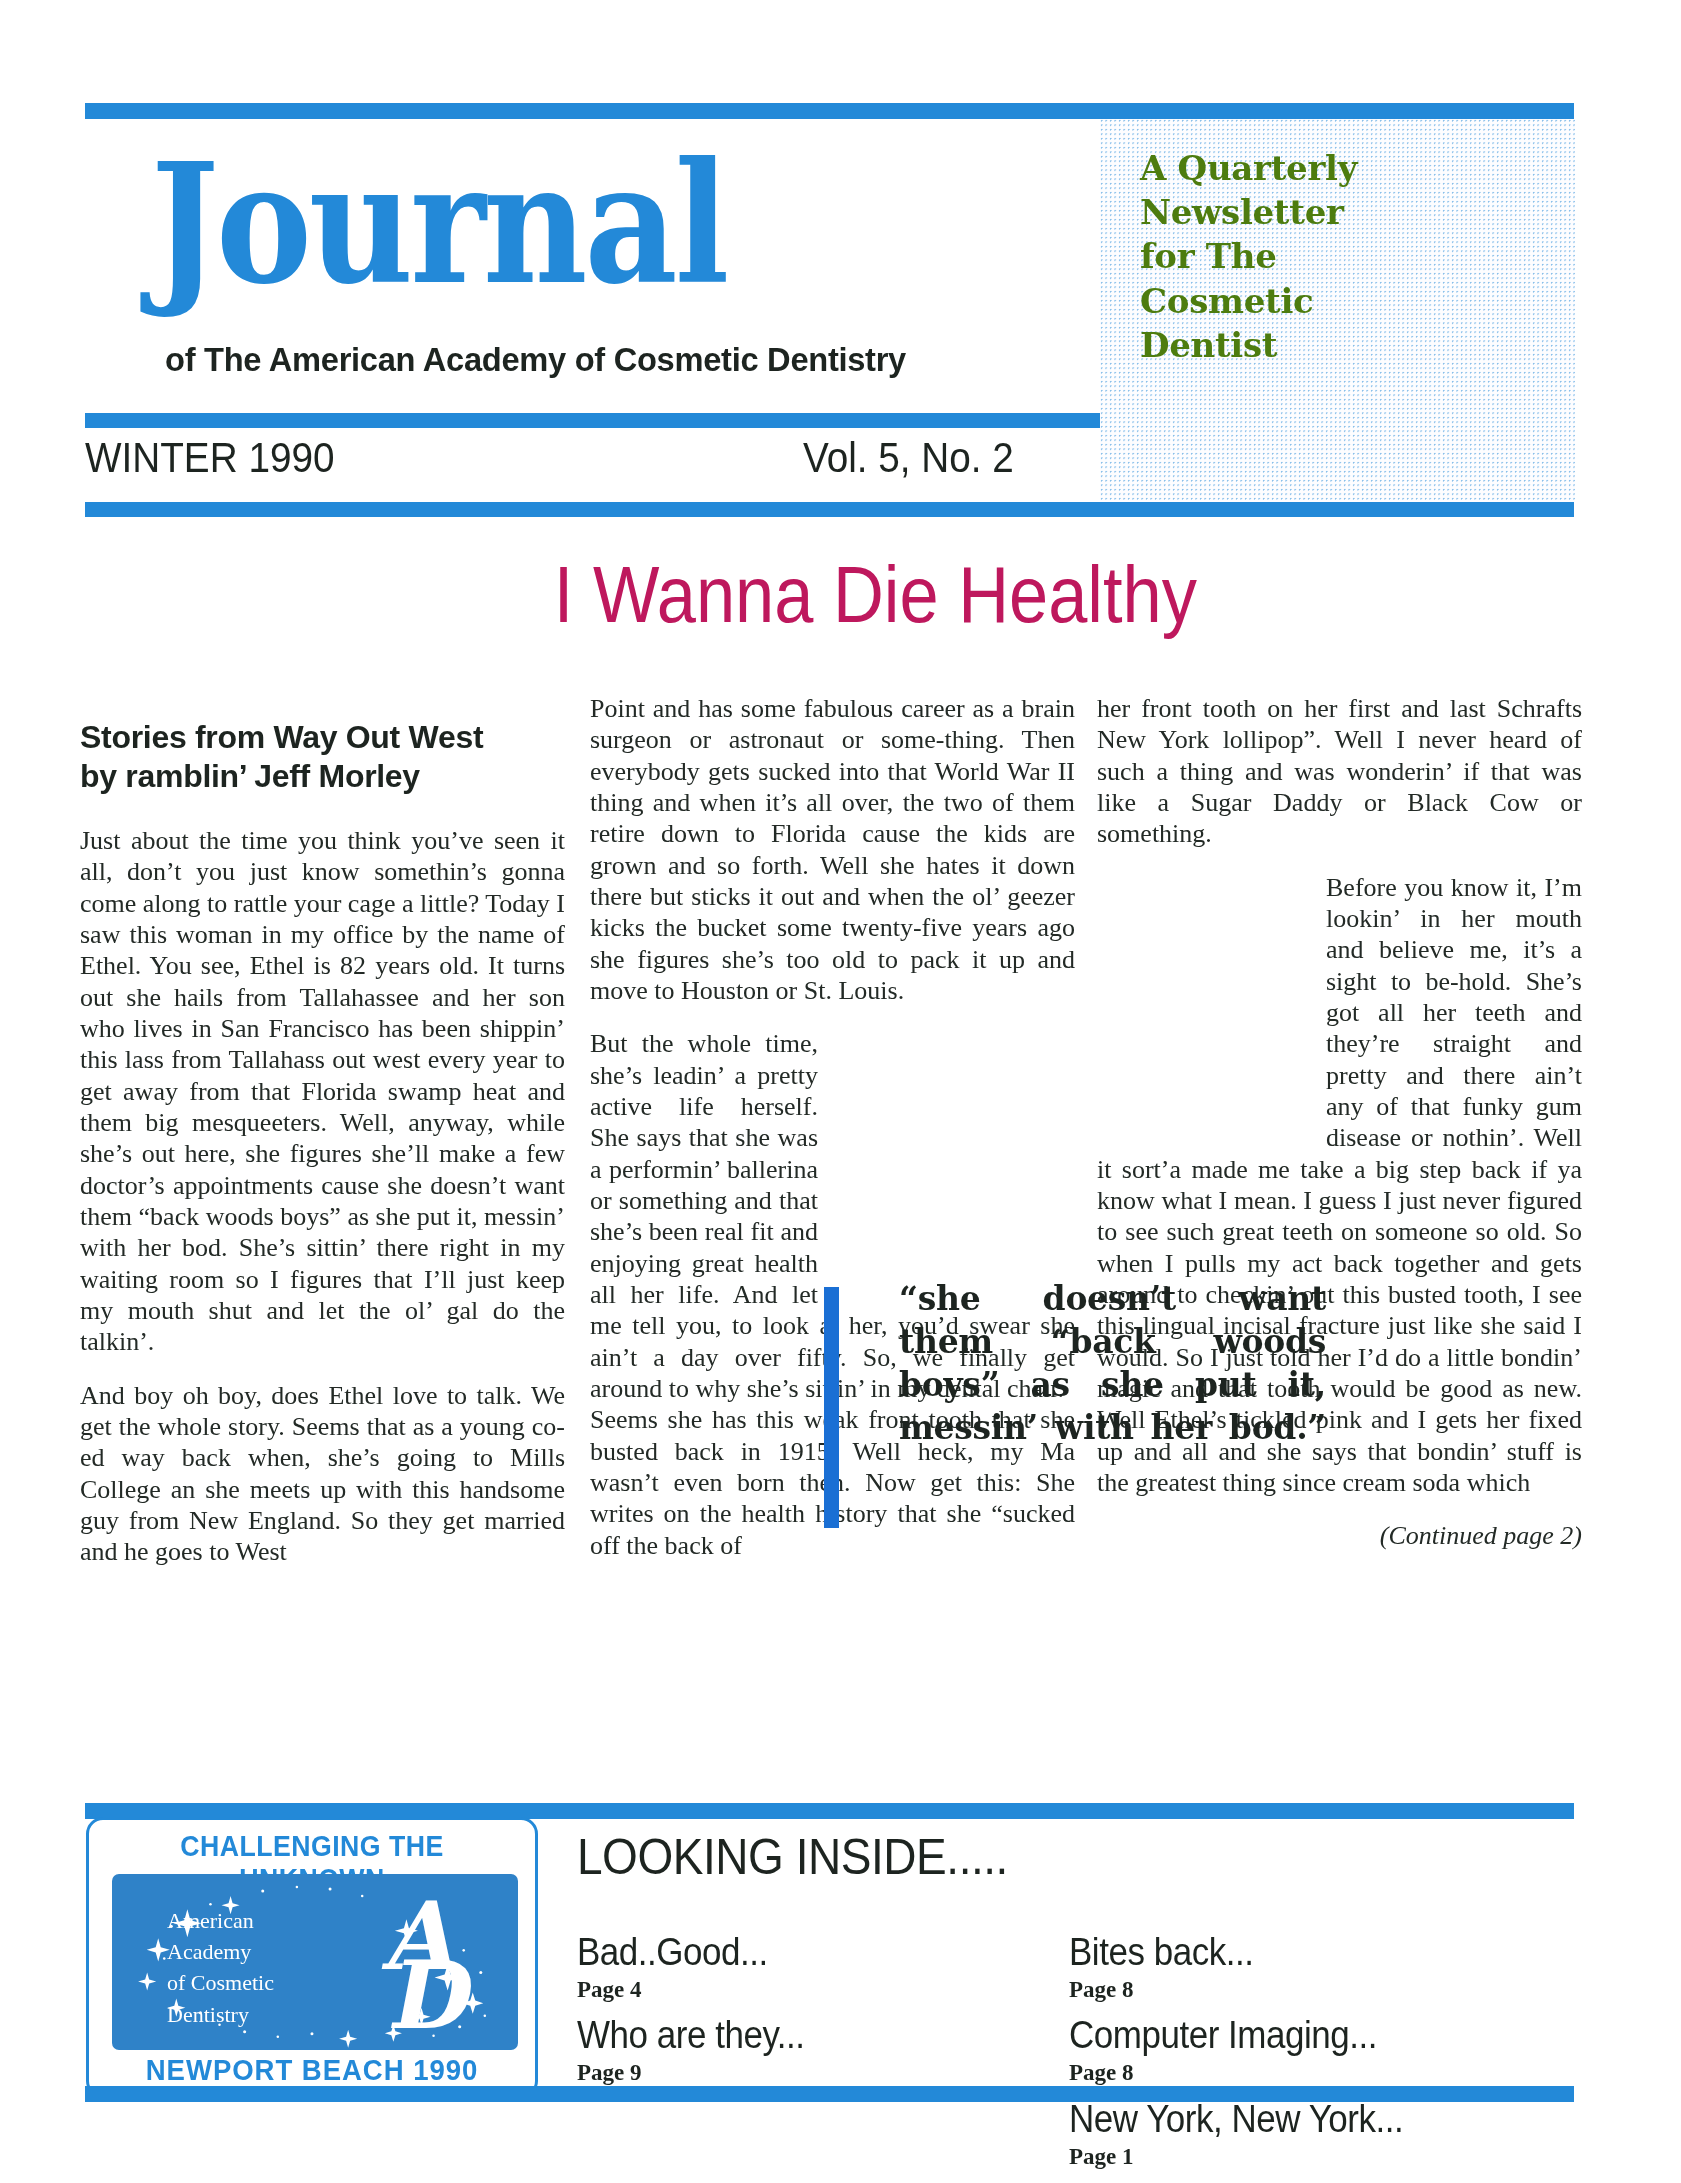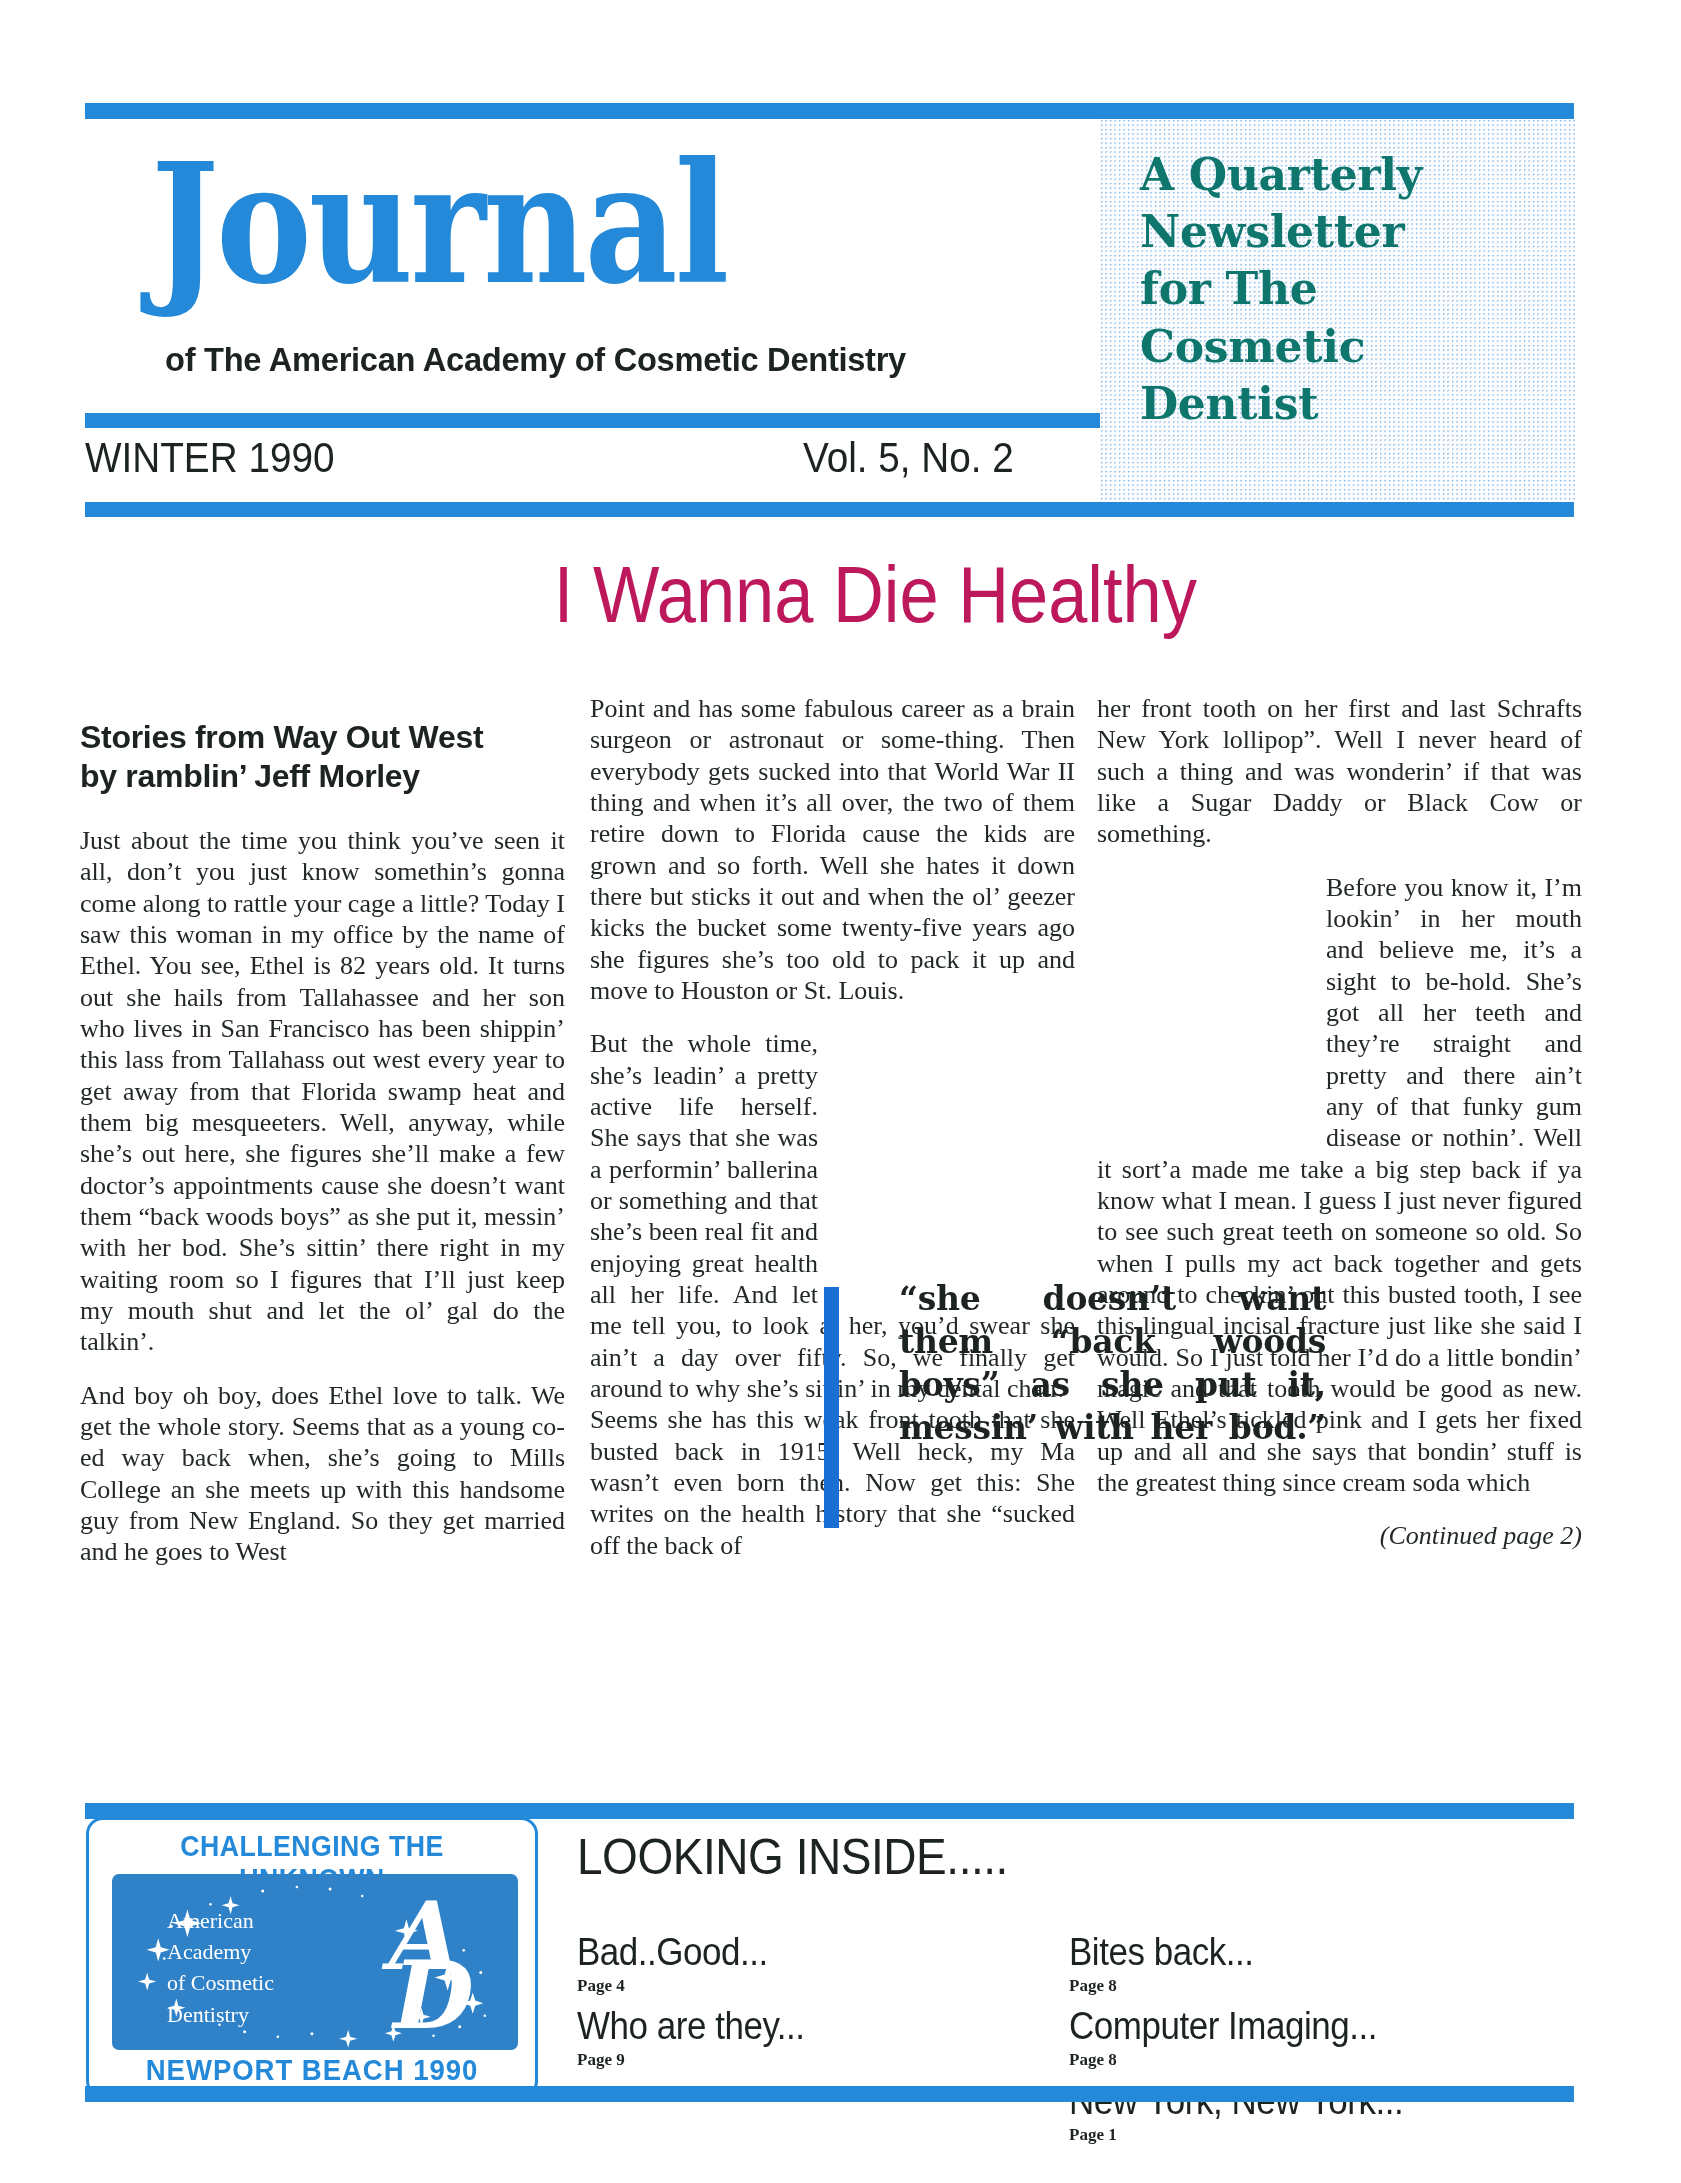--- a/index.html
+++ b/index.html
@@ -25,23 +25,23 @@
     position:absolute;left:1100px;top:119px;width:475px;height:383px;
     background:
       radial-gradient(circle at 1.5px 1.5px, rgba(35,137,216,.55) 0.8px, rgba(0,0,0,0) 1px)
       0 0/4.5px 4.5px,
       #fdfdff;
   }
   .mh-panel-text{
     position:absolute;left:1140px;top:146px;width:437px;
     font-family:"DejaVu Serif","Liberation Serif",serif;
     font-weight:700;
-    font-size:44px;
+    font-size:34px;
     line-height:1.30;
-    color:#0f766e;
+    color:#4d7c0f;
     letter-spacing:-0.3px;
   }
   .mh-panel-text div{white-space:nowrap;}
 
   .logo-journal{
     position:absolute;left:151px;top:140px;
     font-family:"DejaVu Serif","Liberation Serif",serif;
     font-weight:700;
     font-style:normal;
     font-size:141px;
@@ -208,21 +208,21 @@
   .toc-col.left{left:0;}
   .toc-col.right{left:492px;}
   .toc-item{margin:0 0 3px 0;}
   .toc-label{
     font-family:"Liberation Sans",sans-serif;font-weight:400;
     font-size:38px;line-height:1.05;color:#1d2420;letter-spacing:-0.5px;
     transform:scaleX(0.92);transform-origin:left top;display:block;
   }
   .toc-page{
     font-family:"Liberation Serif",serif;font-weight:700;
-    font-size:17px;line-height:1.5;color:#1d2420;display:block;
+    font-size:23px;line-height:1.5;color:#1d2420;display:block;
     margin-bottom:9px;
   }
 </style>
 </head>
 <body>
 
 <div class="page">
 
   <div class="masthead">
 

